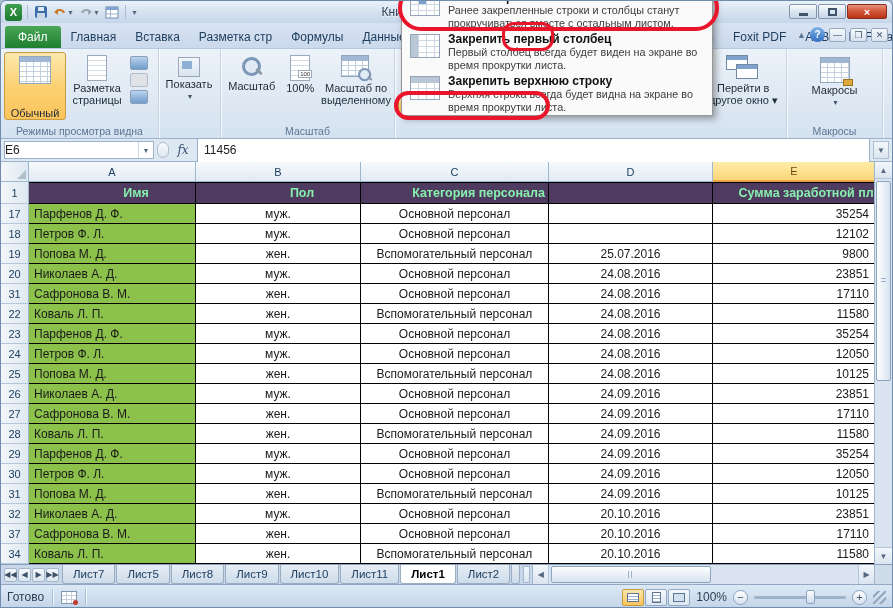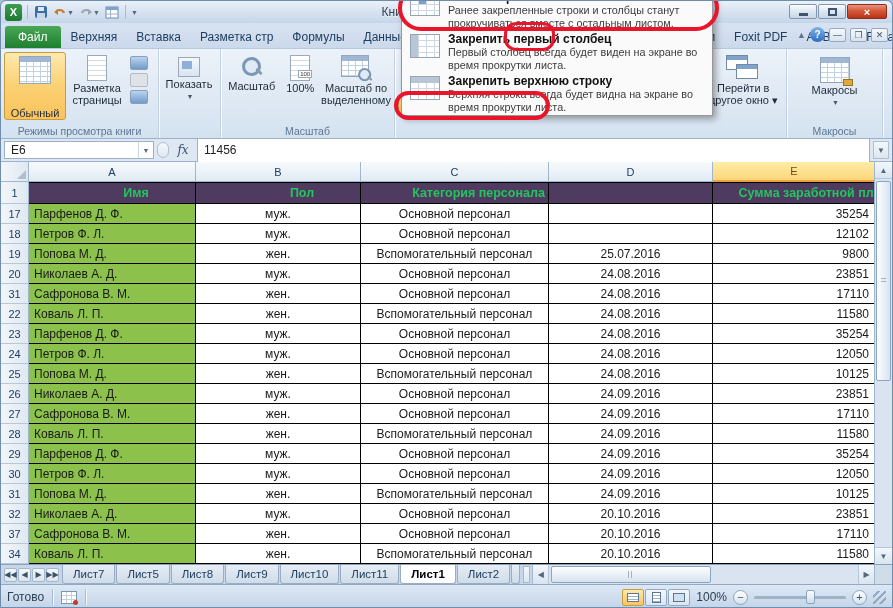--- a/index.html
+++ b/index.html
@@ -81,21 +81,21 @@
   .twowin .w { position:absolute; width:22px; height:15px; border:1px solid #7089a5; background:#fff; }
   .twowin .w::before { content:""; position:absolute; left:0; right:0; top:0; height:4px; background:#7fa3cd; }
   .twowin .w1 { left:0; top:0; } .twowin .w2 { left:10px; top:9px; }
   .floppy { position:absolute; right:-1px; bottom:-2px; width:12px; height:12px; background:#6d5a9c; border-radius:2px; }
   .floppy::before { content:""; position:absolute; left:2px; top:1px; width:8px; height:4px; background:#cfd6e6; }
 
   
   .formulabar { height:23px; background:#dde8f3; border-bottom:1px solid #9cb2ca; display:flex; align-items:center;
                 padding:2px 3px; gap:3px; }
   .namebox { width:150px; height:18px; background:#fff; border:1px solid #9cb2ca; display:flex; align-items:center;
-             font-size:12px; color:#222; padding-left:6px; }
+             font-size:12px; color:#222; }
   .namebox .nb-arrow { margin-left:auto; width:15px; height:100%; border-left:1px solid #c9d6e4; font-size:7px;
              color:#55687e; display:flex; align-items:center; justify-content:center; }
   .nb-split { width:12px; height:16px; background:linear-gradient(#f7fafc,#dde7f0); border:1px solid #aebfd2;
               border-radius:7px; }
   .fx { font-size:12px; color:#39516d; width:22px; text-align:center; font-style:italic; font-family:"DejaVu Serif",serif; }
   .formula-field { flex:1; height:32px; background:#fff; border:1px solid #9cb2ca; font-size:12px; color:#222;
                    display:flex; align-items:center; padding-left:6px; }
   .fb-chev { width:16px; height:18px; background:linear-gradient(#f3f7fb,#dce6f0); border:1px solid #aebfd2;
              font-size:8px; color:#55687e; display:flex; align-items:center; justify-content:center; }
 
@@ -108,21 +108,21 @@
   .colh-row { height:20px; }
   .colh { background:linear-gradient(#f7fafc,#e1eaf3); border-right:1px solid #9eb6ce; border-bottom:1px solid #9eb6ce;
           font-size:11px; color:#204060; display:flex; align-items:center; justify-content:center; }
   .colh.active { background:linear-gradient(#ffeca6,#fcd67b); border-bottom:2px solid #eda33f; color:#6b4a12; }
   .corner { position:relative; }
   .sel-all { position:absolute; right:2px; bottom:2px; width:0; height:0; border-left:9px solid transparent;
              border-bottom:9px solid #aebfce; }
   .c-a { width:167px; flex:none; } .c-b { width:165px; flex:none; } .c-c { width:188px; flex:none; }
   .c-d { width:164px; flex:none; } .c-e { width:163px; flex:none; }
   .hdr1 { height:22px; }
-  .hdr1 .cell { background:#4f3a60; color:#22c55e; font-weight:bold; font-size:12.5px; display:flex; align-items:center;
+  .hdr1 .cell { background:#4f3a60; color:#86efac; font-weight:bold; font-size:12.5px; display:flex; align-items:center;
                 justify-content:center; border-right:1px solid #000; border-bottom:1px solid #000; border-top:1px solid #000;padding-left:48px; }
   .grid-row { height:20px; }
   .cell { font-size:12px; color:#1a1a1a; display:flex; align-items:center; justify-content:center;
           border-right:1px solid #000; border-bottom:1px solid #000; overflow:hidden; white-space:nowrap; }
   .name-cell { background:#8cc24b; justify-content:flex-start; padding-left:5px; }
   .sum-cell { justify-content:flex-end; padding-right:6px; }
   .vscroll { position:absolute; right:0; top:0; width:18px; height:402px; background:#d9e4f0;
              border-left:1px solid #9eb6ce; }
   .vs-btn { height:17px; display:flex; align-items:center; justify-content:center; font-size:8px; color:#55687e;
             background:linear-gradient(#f3f7fb,#d9e4f0); border-bottom:1px solid #b5c7d8; }
@@ -243,21 +243,21 @@
         </div>
       <div class="wbtn">
           <span class="box"></span>
         </div>
       <div class="wbtn close">×</div>
     </div>
   </div>
 
   <div class="tabstrip">
     <span class="tab file">Файл</span>
-    <span class="tab">Верхняя</span>
+    <span class="tab">Главная</span>
     <span class="tab">Вставка</span>
     <span class="tab">Разметка стр</span>
     <span class="tab">Формулы</span>
     <span class="tab">Данные</span>
     <span class="tab">Рецензирова</span>
     <span class="tab active">
       <span>Вид</span>
       <span class="red-oval oval-tab"></span>
     </span>
     <span class="tab">Разработчик</span>
@@ -282,21 +282,21 @@
       </div>
       <div class="bigbtn" style="width:62px">
         <span class="ic-page"></span>
         <span class="lbl">Разметка страницы</span>
       </div>
       <div class="icol">
         <span class="sicon blue"></span>
         <span class="sicon gray"></span>
         <span class="sicon blue"></span>
       </div>
-      <div class="glabel">Режимы просмотра книги</div>
+      <div class="glabel">Режимы просмотра видна</div>
     </div>
 
     <div class="rgroup" style="width:62px">
       <div class="bigbtn" style="width:54px;margin-top:2px">
         <span style="width:22px;height:20px;border:1px solid #9aa9ba;background:linear-gradient(#f4f8fb,#d8e4f0);position:relative">
           <span style="position:absolute;left:3px;top:3px;width:10px;height:8px;background:#8fb0d6"></span>
         </span>
         <span class="lbl">Показать</span>
         <span class="drop">▼</span>
       </div>

